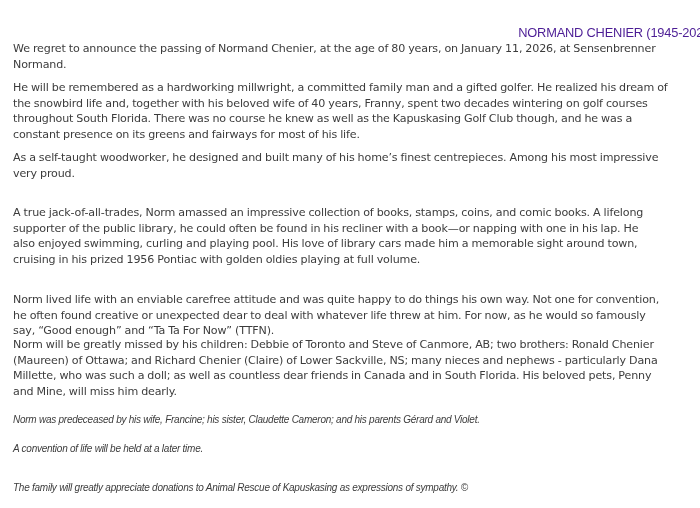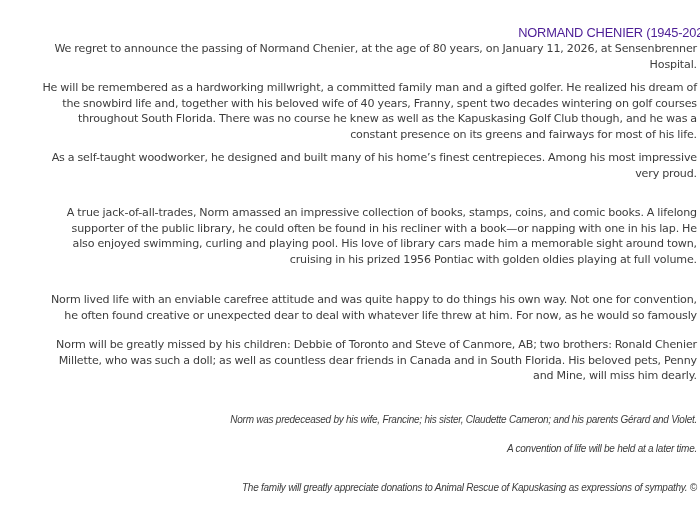--- a/index.html
+++ b/index.html
@@ -38,40 +38,39 @@
   .para {
     position: absolute;
     left: 0;
     width: 684px;
     margin: 0;
     font-size: 11.1px;
     line-height: 15.6px;
     letter-spacing: -0.15px;
     word-spacing: -0.3px;
     white-space: nowrap;
-    text-align: right;
   }
   .para .ln { display: block; }
   .para.cond {
     font-family: "Liberation Sans", sans-serif;
     font-size: 10px;
     letter-spacing: -0.25px;
     word-spacing: 0px;
     font-style: italic;
   }
 </style>
 </head>
 <body>
 
 <div class="page">
   <h1 class="title"><span>NORMAND CHENIER (1945-2026 )</span></h1>
 
   <p class="para" style="top:41px">
     <span class="ln">We regret to announce the passing of Normand Chenier, at the age of 80 years, on January 11, 2026, at Sensenbrenner</span>
-    <span class="ln">Hospital.</span>
+    <span class="ln">Normand.</span>
   </p>
 
   <p class="para" style="top:80px">
     <span class="ln">He will be remembered as a hardworking millwright, a committed family man and a gifted golfer. He realized his dream of</span>
     <span class="ln">the snowbird life and, together with his beloved wife of 40 years, Franny, spent two decades wintering on golf courses</span>
     <span class="ln">throughout South Florida. There was no course he knew as well as the Kapuskasing Golf Club though, and he was a</span>
     <span class="ln">constant presence on its greens and fairways for most of his life.</span>
   </p>
 
   <p class="para" style="top:150px">
@@ -82,24 +81,26 @@
   <p class="para" style="top:205px">
     <span class="ln">A true jack-of-all-trades, Norm amassed an impressive collection of books, stamps, coins, and comic books. A lifelong</span>
     <span class="ln">supporter of the public library, he could often be found in his recliner with a book—or napping with one in his lap. He</span>
     <span class="ln">also enjoyed swimming, curling and playing pool. His love of library cars made him a memorable sight around town,</span>
     <span class="ln">cruising in his prized 1956 Pontiac with golden oldies playing at full volume.</span>
   </p>
 
   <p class="para" style="top:292px">
     <span class="ln">Norm lived life with an enviable carefree attitude and was quite happy to do things his own way. Not one for convention,</span>
     <span class="ln">he often found creative or unexpected dear to deal with whatever life threw at him. For now, as he would so famously</span>
+    <span class="ln">say, “Good enough” and “Ta Ta For Now” (TTFN).</span>
   </p>
 
   <p class="para" style="top:337px">
     <span class="ln">Norm will be greatly missed by his children: Debbie of Toronto and Steve of Canmore, AB; two brothers: Ronald Chenier</span>
+    <span class="ln">(Maureen) of Ottawa; and Richard Chenier (Claire) of Lower Sackville, NS; many nieces and nephews - particularly Dana</span>
     <span class="ln">Millette, who was such a doll; as well as countless dear friends in Canada and in South Florida. His beloved pets, Penny</span>
     <span class="ln">and Mine, will miss him dearly.</span>
   </p>
 
   <p class="para cond" style="top:412px">
     <span class="ln">Norm was predeceased by his wife, Francine; his sister, Claudette Cameron; and his parents Gérard and Violet.</span>
   </p>
 
   <p class="para cond" style="top:441px">
     <span class="ln">A convention of life will be held at a later time.</span>

